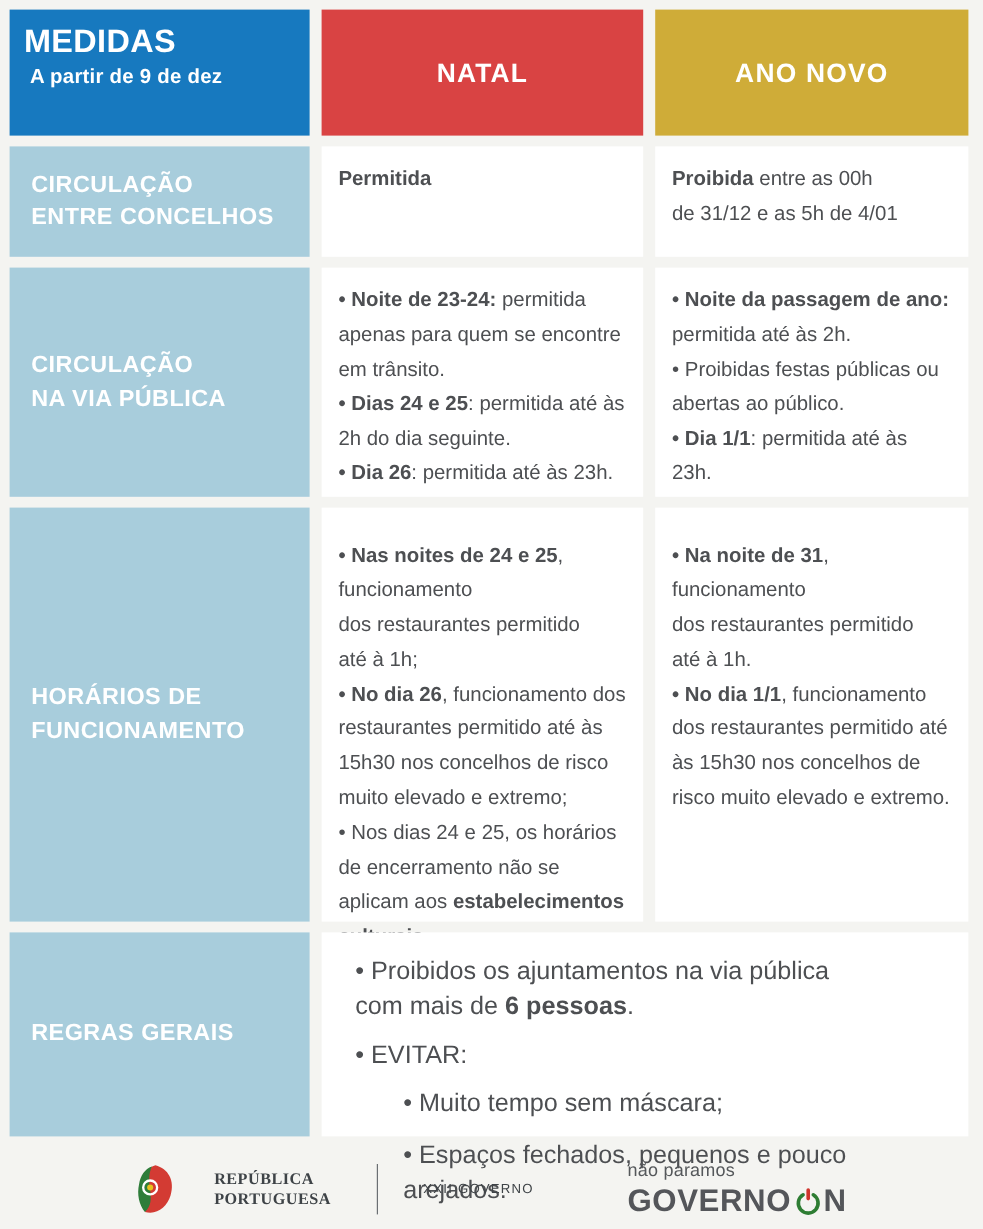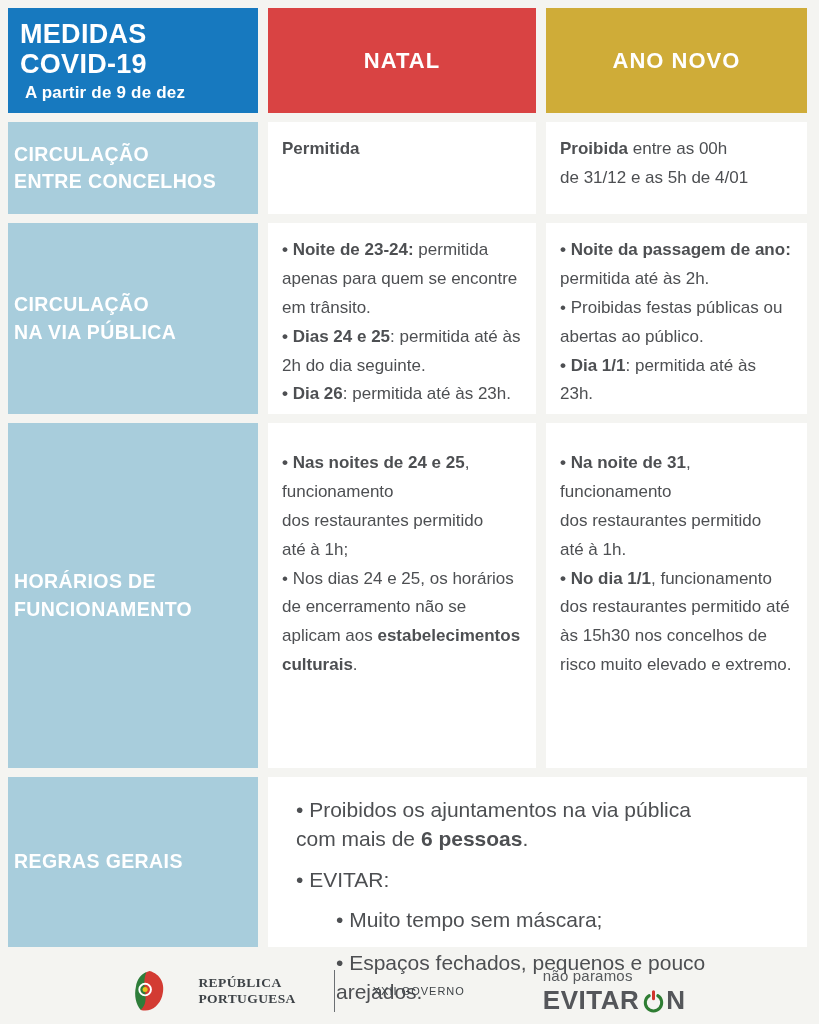--- a/index.html
+++ b/index.html
@@ -26,21 +26,21 @@
   .hdr-col {
     color:#fff; font-weight:bold; font-size:22px; letter-spacing:1px;
     display:flex; align-items:center; justify-content:center;
   }
   .hdr-red    { background:#d94343; }
   .hdr-yellow { background:#cfac38; }
   
   .rowlabel {
     background:#a8cddc; color:#fff;
     display:flex; align-items:center;
-    padding-left:6px; padding-right:10px;
+    padding-left:18px; padding-right:10px;
     font-size:19.5px; font-weight:bold; line-height:1.4;
     letter-spacing:.4px; white-space:pre-line;
   }
   
   .cell {
     background:#fff;
     padding:13px 14px;
     font-size:17px; line-height:1.7;
   }
   .cell.pad-top { padding-top:26px; }
@@ -76,21 +76,20 @@
   .power-icon { width:23px; height:23px; margin:2px 1px 0 3px; }
 </style>
 </head>
 <body>
 
 <div class="sheet">
   <div class="grid">
 
     <div class="hdr-blue">
       <div class="t">MEDIDAS</div>
-      <div class="t">COVID-19</div>
       <div class="s">A partir de 9 de dez</div>
     </div>
     <div class="hdr-col hdr-red">NATAL</div>
     <div class="hdr-col hdr-yellow">ANO NOVO</div>
 
     <div class="rowlabel">CIRCULAÇÃO
 ENTRE CONCELHOS</div>
     <div class="cell">
         <div class="para"><span class="bold">Permitida</span></div>
       </div>
@@ -112,20 +111,21 @@
         <div class="para plain"><span class="dot">• </span><span>Proibidas festas públicas ou abertas ao público.</span></div>
         <div class="para"><span class="dot">• </span><span class="bold">Dia 1/1</span><span>: permitida até às 23h.</span></div>
       </div>
 
     <div class="rowlabel">HORÁRIOS DE
 FUNCIONAMENTO</div>
     <div class="cell pad-top">
         <div class="para"><span class="dot">• </span><span class="bold">Nas noites de 24 e 25</span><span>, funcionamento
 dos restaurantes permitido
 até à 1h;</span></div>
+        <div class="para"><span class="dot">• </span><span class="bold">No dia 26</span><span>, funcionamento dos restaurantes permitido até às 15h30 nos concelhos de risco muito elevado e extremo;</span></div>
         <div class="para plain"><span class="dot">• </span><span>Nos dias 24 e 25, os horários de encerramento não se aplicam aos </span><span class="bold">estabelecimentos culturais</span><span>.</span></div>
       </div>
     <div class="cell pad-top">
         <div class="para"><span class="dot">• </span><span class="bold">Na noite de 31</span><span>,
 funcionamento
 dos restaurantes permitido
 até à 1h.</span></div>
         <div class="para"><span class="dot">• </span><span class="bold">No dia 1/1</span><span>, funcionamento dos restaurantes permitido até às 15h30 nos concelhos de risco muito elevado e extremo.</span></div>
       </div>
 
@@ -149,21 +149,21 @@
     </svg>
     <div class="gov-name">
       <div>REPÚBLICA</div>
       <div>PORTUGUESA</div>
     </div>
     <div class="vdiv"></div>
     <div class="gov-num">XXII GOVERNO</div>
     <div class="brand">
       <div class="tagline">não paramos</div>
       <div class="logo-line">
-        <span>EVITAR</span>
+        <span>GOVERNO</span>
         <svg class="power-icon" viewBox="0 0 26 26">
           <path d="M8.2 6.4 A9.3 9.3 0 1 0 17.8 6.4" fill="none" stroke="#2e7d33" stroke-width="3.4" stroke-linecap="round"></path>
           <line x1="13" y1="2" x2="13" y2="10" stroke="#d0342c" stroke-width="3.4" stroke-linecap="round"></line>
         </svg>
         <span>N</span>
       </div>
     </div>
   </div>
 </div>
 

